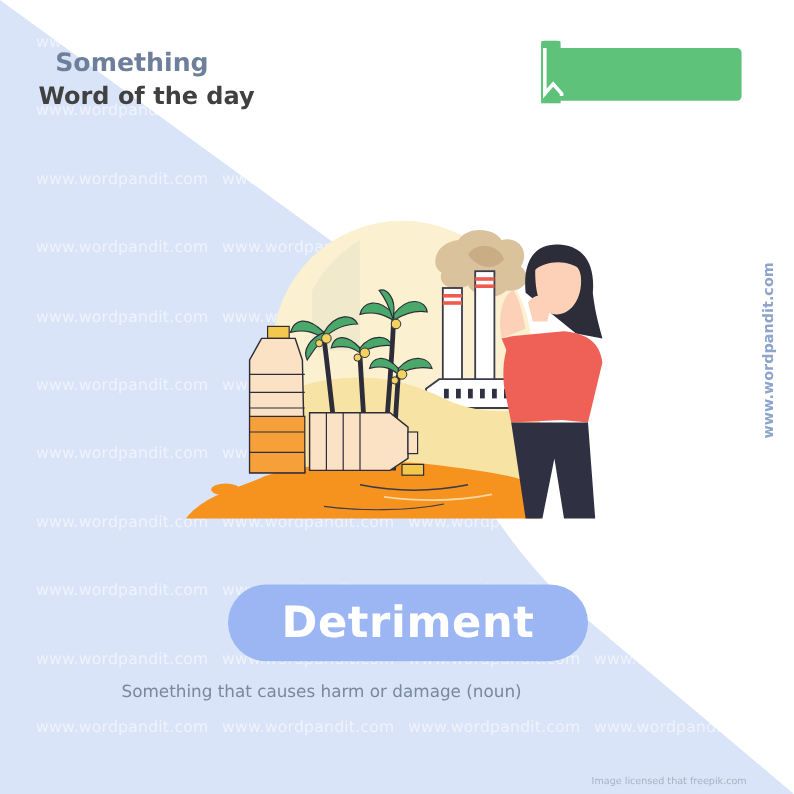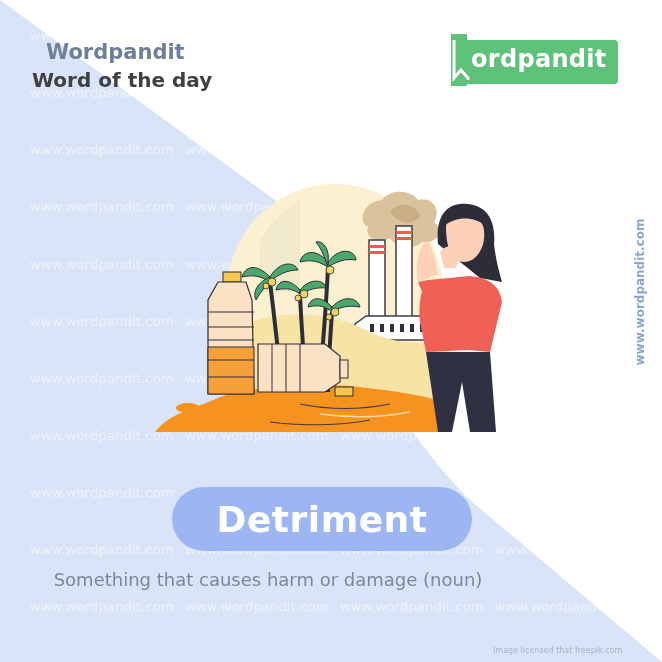--- a/index.html
+++ b/index.html
@@ -6,23 +6,23 @@
     body { width: 662px; height: 662px; position: relative; overflow: hidden; background: #ffffff; font-family: "DejaVu Sans", sans-serif; }
     .bg { position: absolute; inset: 0; }
     .watermark { position: absolute; font-size: 13px; color: rgba(255,255,255,0.55); white-space: nowrap; letter-spacing: 0.2px; }
     .brand-title { position: absolute; left: 46px; top: 40px; font-size: 21px; font-weight: bold; color: #6e7f9c; }
     .brand-sub { position: absolute; left: 32px; top: 68px; font-size: 20px; font-weight: bold; color: #404040; }
     .logo { position: absolute; left: 449px; top: 34px; width: 169px; height: 52px; }
     .logo-box { position: absolute; left: 2px; top: 6px; width: 167px; height: 44px; background: #5ec27b; border-radius: 4px; }
     .logo-tab { position: absolute; left: 2px; top: 0; width: 16px; height: 52px; background: #5ec27b; border-radius: 3px 3px 0 0; }
     .logo-text { position: absolute; left: 22px; top: 11px; font-size: 24px; font-weight: bold; color: #ffffff; letter-spacing: 0.3px; }
     .illustration { position: absolute; left: 150px; top: 182px; width: 362px; height: 252px; }
-    .word-pill { position: absolute; left: 172px; top: 487px; width: 300px; height: 64px; background: #9bb6f2; border-radius: 32px; display: flex; align-items: center; justify-content: center; }
+    .word-pill { position: absolute; left: 190px; top: 487px; width: 300px; height: 64px; background: #9bb6f2; border-radius: 32px; display: flex; align-items: center; justify-content: center; }
     .word-text { font-size: 36px; font-weight: bold; color: #ffffff; letter-spacing: 0.5px; }
-    .definition { position: absolute; left: 0; width: 536px; top: 569px; text-align: center; font-size: 18px; color: #7a879c; }
+    .definition { position: absolute; left: 0; width: 536px; top: 569px; text-align: center; font-size: 14px; color: #7a879c; }
     .side-url { position: absolute; left: 640px; top: 292px; transform: translate(-50%,-50%) rotate(-90deg); font-size: 12px; font-weight: bold; color: #8da4cc; white-space: nowrap; }
     .credit { position: absolute; left: 493px; top: 646px; font-size: 8px; color: #a6b1c4; white-space: nowrap; }
   </style>
 </head>
 <body>
 
 <svg class="bg" width="662" height="662" viewBox="0 0 662 662">
   <rect x="0" y="0" width="662" height="662" fill="#ffffff"></rect>
   <path d="M0,0 L330,240 L400,410 Q425,455 470,500 L662,662 L0,662 Z" fill="#dae4f8"></path>
 </svg>
@@ -67,32 +67,31 @@
     <div class="watermark" style="left: 30px; top: 542px;">www.wordpandit.com</div>
     <div class="watermark" style="left: 185px; top: 542px;">www.wordpandit.com</div>
     <div class="watermark" style="left: 340px; top: 542px;">www.wordpandit.com</div>
     <div class="watermark" style="left: 495px; top: 542px;">www.wordpandit.com</div>
     <div class="watermark" style="left: 30px; top: 599px;">www.wordpandit.com</div>
     <div class="watermark" style="left: 185px; top: 599px;">www.wordpandit.com</div>
     <div class="watermark" style="left: 340px; top: 599px;">www.wordpandit.com</div>
     <div class="watermark" style="left: 495px; top: 599px;">www.wordpandit.com</div>
   </div>
 
-<div class="brand-title">Wordpandit</div>
+<div class="brand-title">Something</div>
 <div class="brand-sub">Word of the day</div>
 
 <div class="logo">
   <div class="logo-tab"></div>
   <div class="logo-box"></div>
   <svg style="position:absolute;left:2px;top:0" width="20" height="52" viewBox="0 0 20 52">
     <rect x="0" y="0" width="16" height="52" fill="#5ec27b"></rect>
     <path d="M3,6 L3,44 L10,36 L17,44 L17,46" fill="none" stroke="#ffffff" stroke-width="3"></path>
     <path d="M10,36 L3,46 L3,44" fill="#ffffff"></path>
   </svg>
-  <div class="logo-text">ordpandit</div>
 </div>
 
 <div class="side-url">www.wordpandit.com</div>
 
 <svg class="illustration" viewBox="0 0 362 252" width="362" height="252">
 
   <g>
     <circle cx="185" cy="110" r="108" fill="#fbf0cf"></circle>
     <path d="M110,60 A108,108 0 0,1 150,18 L150,110 L110,110 Z" fill="#e9e4c8" opacity="0.6"></path>
   </g>

